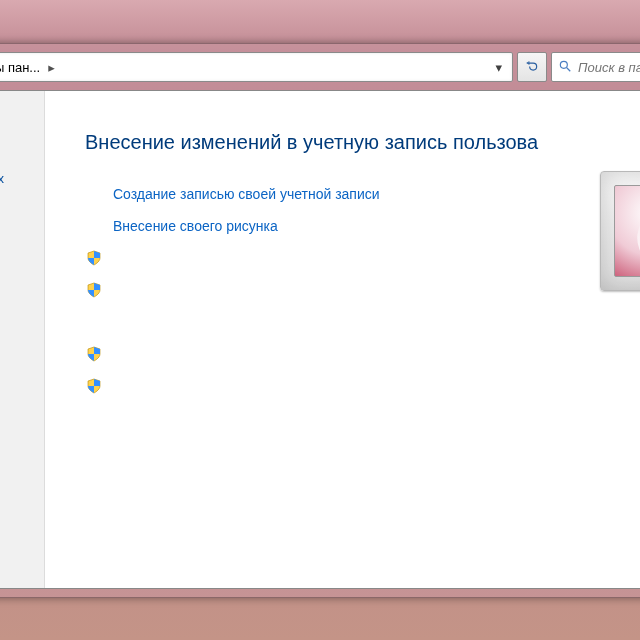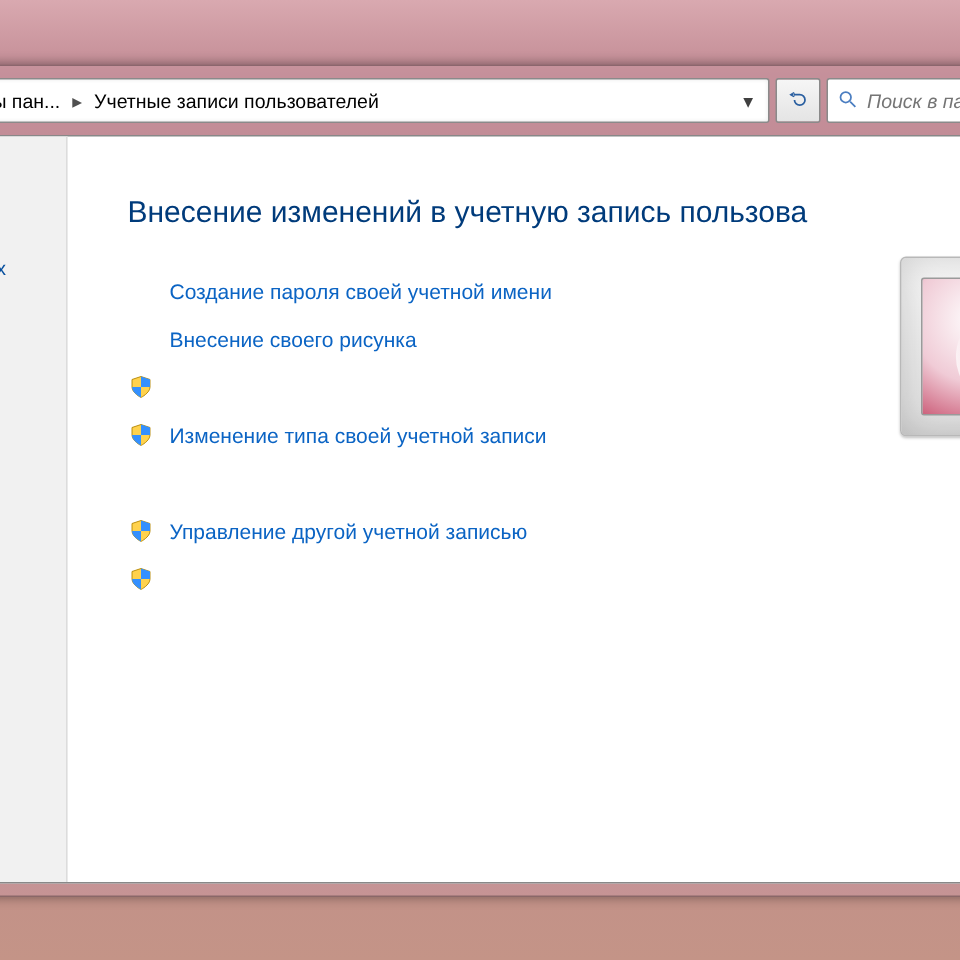--- a/index.html
+++ b/index.html
@@ -158,21 +158,20 @@
 </style>
 </head>
 <body>
 
 <div class="window">
 
   <div class="addressbar-row">
     <div class="address-field">
       <span class="breadcrumb-part">ты пан...</span>
       <span class="breadcrumb-sep">▸</span>
-      <span class="breadcrumb-part">Учетные записи пользователей</span>
       <span class="bc-dropdown">▾</span>
     </div>
 
     <div class="refresh-btn">
       <span>
         <svg viewBox="0 0 24 24">
             <path fill="#2a5fa0" d="M7 4l1.4 1.4L5.8 8H14a5 5 0 1 1-5 5H7a7 7 0 1 0 7-7H5.8l2.6 2.6L7 10 2 7z"></path>
           </svg>
       </span>
     </div>
@@ -193,21 +192,21 @@
       <div class="sidebar-item">ных</div>
       <div class="sidebar-item">ых</div>
     </div>
 
     <div class="main">
       <h1 class="heading">Внесение изменений в учетную запись пользова</h1>
 
       <div class="link-list">
         <div class="link-row">
           <span class="shield-spot empty"></span>
-          <span class="link-text">Создание пароля своей учетной имени</span>
+          <span class="link-text">Создание записью своей учетной записи</span>
         </div>
         <div class="link-row">
           <span class="shield-spot empty"></span>
           <span class="link-text">Внесение своего рисунка</span>
         </div>
         <div class="link-row">
           <span class="shield-spot">
             <svg width="16" height="16" viewBox="0 0 16 16">
                 <path d="M8 1 L14 3 V8 C14 12 8 15 8 15 C8 15 2 12 2 8 V3 Z" fill="#ffd24d" stroke="#b38600" stroke-width="0.6"></path>
                 <path d="M8 1 L14 3 V8 H8 Z" fill="#3390ff"></path>
@@ -216,31 +215,29 @@
           </span>
         </div>
         <div class="link-row gap-after">
           <span class="shield-spot">
             <svg width="16" height="16" viewBox="0 0 16 16">
                 <path d="M8 1 L14 3 V8 C14 12 8 15 8 15 C8 15 2 12 2 8 V3 Z" fill="#ffd24d" stroke="#b38600" stroke-width="0.6"></path>
                 <path d="M8 1 L14 3 V8 H8 Z" fill="#3390ff"></path>
                 <path d="M2 8 H8 V15 C8 15 2 12 2 8 Z" fill="#3390ff"></path>
               </svg>
           </span>
-          <span class="link-text">Изменение типа своей учетной записи</span>
-        </div>
-        <div class="link-row">
-          <span class="shield-spot">
-            <svg width="16" height="16" viewBox="0 0 16 16">
-                <path d="M8 1 L14 3 V8 C14 12 8 15 8 15 C8 15 2 12 2 8 V3 Z" fill="#ffd24d" stroke="#b38600" stroke-width="0.6"></path>
-                <path d="M8 1 L14 3 V8 H8 Z" fill="#3390ff"></path>
-                <path d="M2 8 H8 V15 C8 15 2 12 2 8 Z" fill="#3390ff"></path>
-              </svg>
-          </span>
-          <span class="link-text">Управление другой учетной записью</span>
+        </div>
+        <div class="link-row">
+          <span class="shield-spot">
+            <svg width="16" height="16" viewBox="0 0 16 16">
+                <path d="M8 1 L14 3 V8 C14 12 8 15 8 15 C8 15 2 12 2 8 V3 Z" fill="#ffd24d" stroke="#b38600" stroke-width="0.6"></path>
+                <path d="M8 1 L14 3 V8 H8 Z" fill="#3390ff"></path>
+                <path d="M2 8 H8 V15 C8 15 2 12 2 8 Z" fill="#3390ff"></path>
+              </svg>
+          </span>
         </div>
         <div class="link-row">
           <span class="shield-spot">
             <svg width="16" height="16" viewBox="0 0 16 16">
                 <path d="M8 1 L14 3 V8 C14 12 8 15 8 15 C8 15 2 12 2 8 V3 Z" fill="#ffd24d" stroke="#b38600" stroke-width="0.6"></path>
                 <path d="M8 1 L14 3 V8 H8 Z" fill="#3390ff"></path>
                 <path d="M2 8 H8 V15 C8 15 2 12 2 8 Z" fill="#3390ff"></path>
               </svg>
           </span>
         </div>

